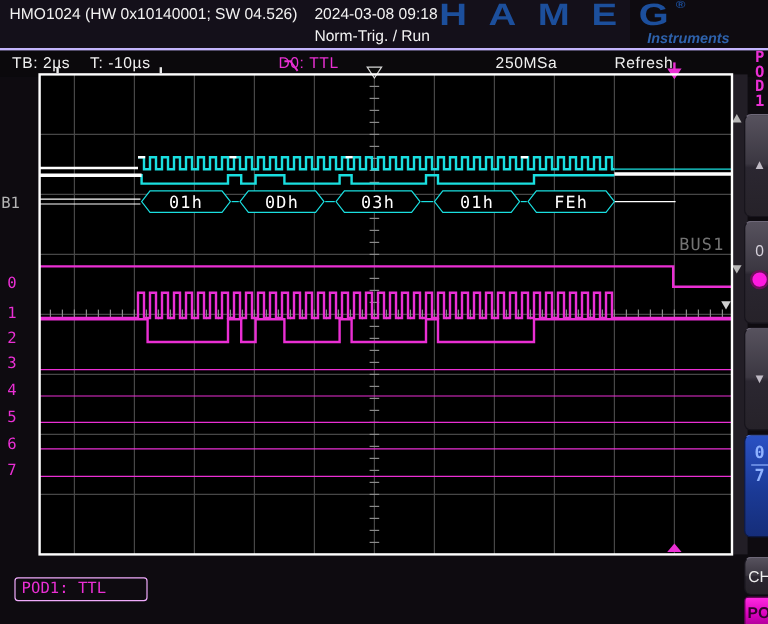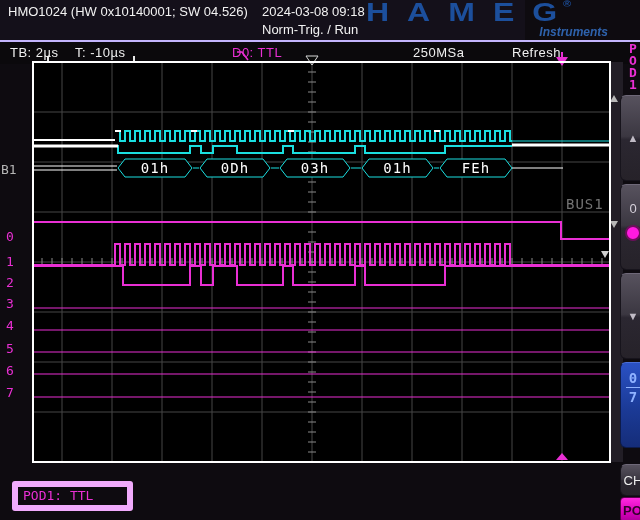--- a/index.html
+++ b/index.html
@@ -52,21 +52,21 @@
   #btn-po{
     position:absolute;left:620px;width:26px;box-sizing:border-box;border-radius:4px;
     background:linear-gradient(180deg,#ff2ae0 0%,#d800bc 60%,#aa0096 100%);
     border:1px solid #5c0050;
     display:flex;align-items:center;justify-content:flex-start;
     color:#33032c;font-size:13px;font-weight:bold;padding-left:2px;
   }
   
   #pod-status-box{
     position:absolute;left:12px;top:481px;width:104px;height:18px;
-    border:6px solid #f0abfc;border-radius:3px;
+    border:1px solid #f0abfc;border-radius:3px;
     color:#ea2fd4;font-size:13px;line-height:18px;padding-left:5px;
     font-family:"DejaVu Sans Mono",monospace;letter-spacing:0;
   }
   #scope-svg{position:absolute;left:0;top:0;pointer-events:none;}
   .bit-label{position:absolute;left:4px;width:12px;text-align:center;color:#ea2fd4;font-size:13px;font-family:"DejaVu Sans Mono",monospace;}
 </style>
 </head>
 <body>
 
 <div id="header">

